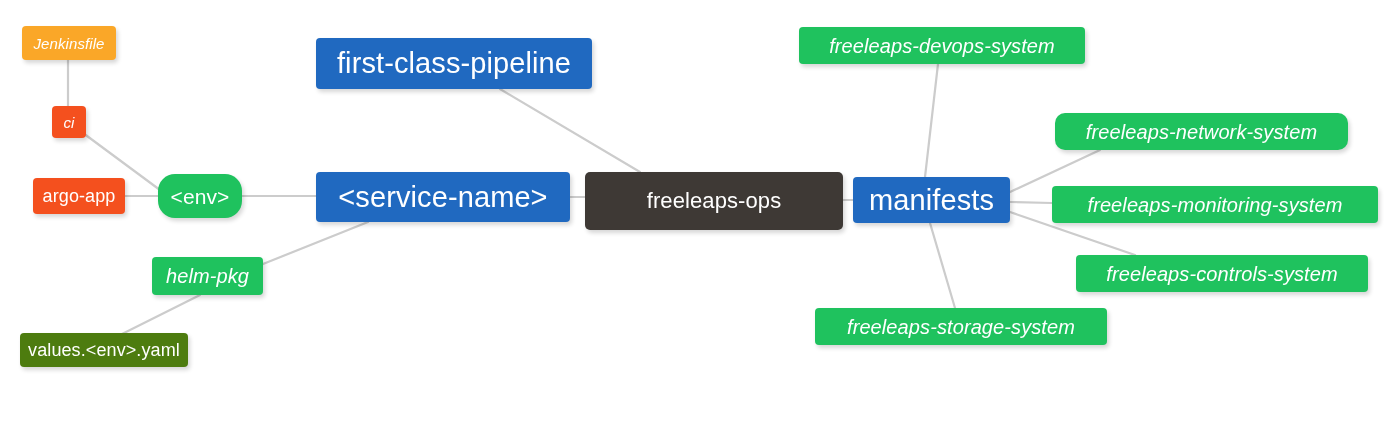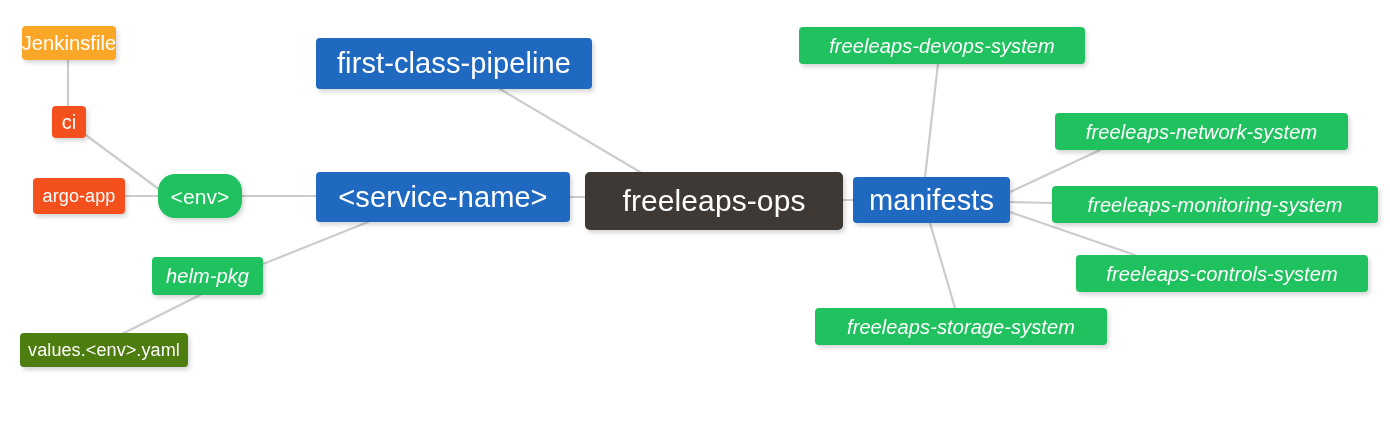--- a/index.html
+++ b/index.html
@@ -36,26 +36,26 @@
     border-radius: 4px;
     white-space: nowrap;
     line-height: 1;
     box-shadow: 2px 3px 4px rgba(0,0,0,0.16);
     letter-spacing: 0.1px;
     z-index: 2;
   }
   .node.root {
     border-radius: 5px;
   }
-  .tier-root   { font-size: 30px; align-items: center; }
+  .tier-root   { font-size: 22px; align-items: center; }
   .tier-big    { font-size: 29px; }
   .tier-mid    { font-size: 20px; font-style: italic; }
   .tier-small  { font-size: 21px; }
   .tier-tiny   { font-size: 18px; }
-  .tier-micro  { font-size: 20px; }
+  .tier-micro  { font-size: 15px; font-style: italic; }
 </style>
 </head>
 <body>
 
 <div id="canvas">
 
   <svg id="edges" viewBox="0 0 1390 421" width="1390" height="421" xmlns="http://www.w3.org/2000/svg">
     <g fill="none" stroke="#cccccc" stroke-width="2.2" stroke-linecap="round">
 
       <path d="M 68 60 L 68 108"></path>
@@ -125,21 +125,21 @@
   </div>
 
   <div class="node tier-big" style="left:853px; top:177px; width:157px; height:46px; background:#2069c0;">
     <span>manifests</span>
   </div>
 
   <div class="node tier-mid" style="left:799px; top:27px; width:286px; height:37px; background:#1fc25e;">
     <span>freeleaps-devops-system</span>
   </div>
 
-  <div class="node tier-mid" style="left:1055px; top:113px; width:293px; height:37px; background:#1fc25e;">
+  <div class="node tier-mid" style="left:1055px; top:113px; width:293px; height:37px; background:#1fc25e;border-radius:10px;">
     <span>freeleaps-network-system</span>
   </div>
 
   <div class="node tier-mid" style="left:1052px; top:186px; width:326px; height:37px; background:#1fc25e;">
     <span>freeleaps-monitoring-system</span>
   </div>
 
   <div class="node tier-mid" style="left:1060px; top:255px; width:292px; height:37px; background:#1fc25e;margin-left:16px;">
     <span>freeleaps-controls-system</span>
   </div>

